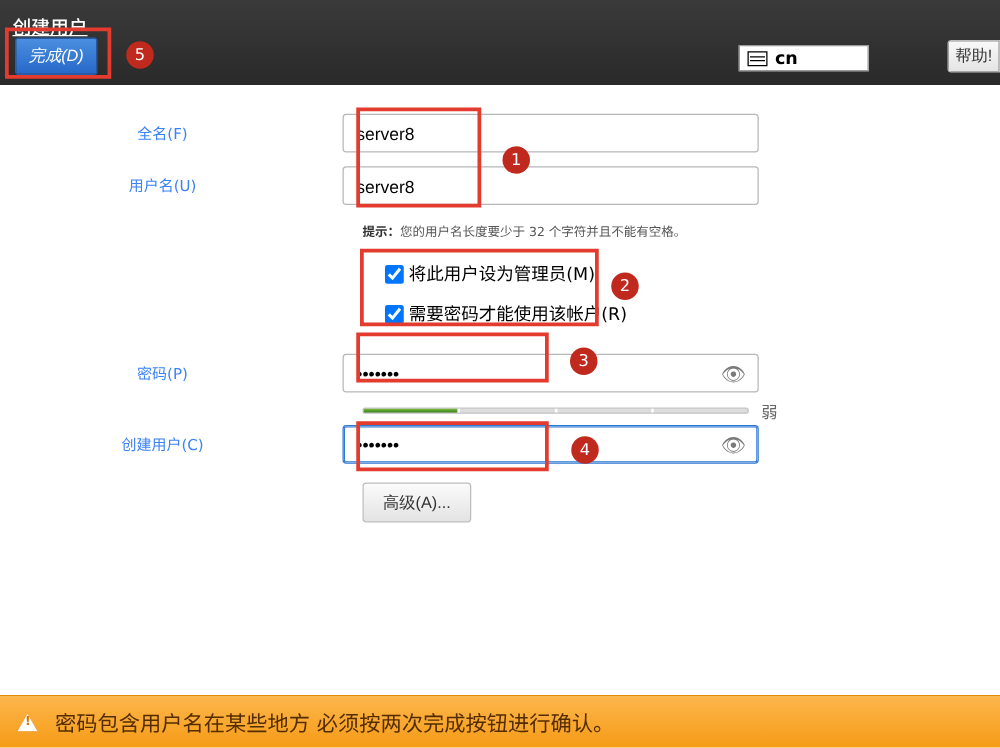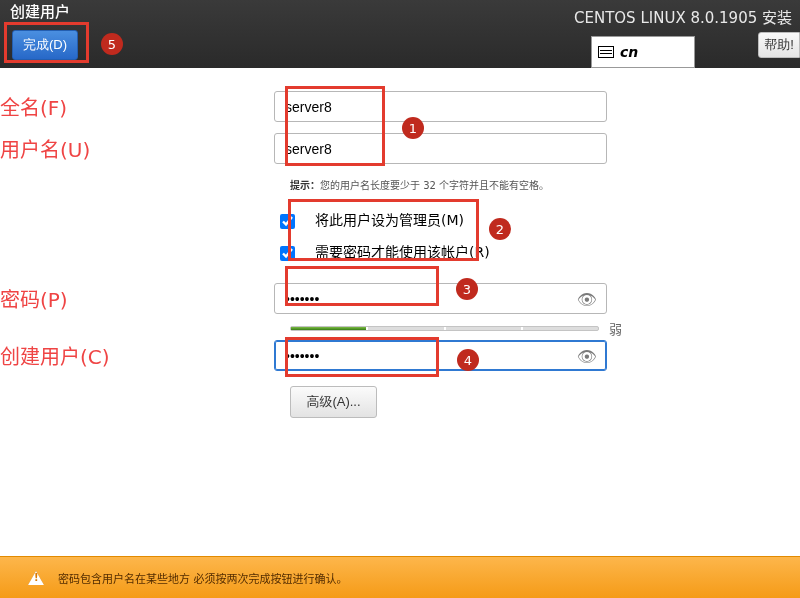--- a/index.html
+++ b/index.html
@@ -1,54 +1,53 @@
 <!DOCTYPE html>
 <html><head>
 <meta charset="utf-8">
 <style>
   * { box-sizing: border-box; margin: 0; padding: 0; }
   html, body { width: 800px; height: 598px; font-family: "DejaVu Sans", "Noto Sans CJK SC", sans-serif; font-size: 14px; overflow: hidden; background: #fff; }
   .header { height: 68px; background: #2b2b2b; background: linear-gradient(#3a3a3a,#2a2a2a); color: #fff; position: relative; }
-  .header-title { position: absolute; top: 0; left: 10px; font-size: 15px; font-weight: 500; }
+  .header-title { position: absolute; top: 11px; left: 10px; font-size: 15px; font-weight: 500; text-decoration: underline; }
   .header-subtitle { position: absolute; top: 6px; right: 8px; font-size: 15px; font-weight: 400; color: #e8e8e8; white-space: nowrap; }
-  .done-btn { position: absolute; top: 30px; left: 12px; width: 66px; height: 30px; background: linear-gradient(#4a8fe0,#2768c8); border: 1px solid #235eb0; border-radius: 3px; color: #fff; font-size: 13px; cursor: pointer; }
+  .done-btn { position: absolute; top: 30px; left: 12px; width: 66px; height: 30px; background: linear-gradient(#4a8fe0,#2768c8); border: 1px solid #235eb0; border-radius: 3px; color: #fff; font-size: 13px; cursor: pointer; font-style: italic; }
   .red-box { border: 3px solid #e33b2e; position: absolute; pointer-events: none; }
   .anno { position: absolute; width: 22px; height: 22px; background: #c02a1e; color: #fff; border-radius: 50%; font-size: 13px; display: flex; align-items: center; justify-content: center; pointer-events: none; }
-  .kbd-layout { position: absolute; top: 36px; right: 105px; width: 104px; height: 32px; background: #fff; border: 1px solid #999; display: flex; align-items: center; padding: 0 6px; gap: 6px; font-style: italic; }
+  .kbd-layout { position: absolute; top: 36px; right: 105px; width: 104px; height: 21px; background: #fff; border: 1px solid #999; display: flex; align-items: center; padding: 0 6px; gap: 6px; }
   .kbd-icon { width: 16px; height: 12px; border: 1px solid #000; position: relative; }
   .kbd-icon::before, .kbd-icon::after { content: ""; position: absolute; background: #000; height: 1px; left: 1px; right: 1px; }
   .kbd-icon::before { top: 3px; } .kbd-icon::after { bottom: 3px; }
   .help-btn { position: absolute; top: 32px; right: 0; width: 42px; height: 26px; background: linear-gradient(#f9f9f9,#e4e4e4); border: 1px solid #bcbcbc; border-radius: 3px 0 0 3px; font-size: 13px; color: #333; cursor: pointer; white-space: nowrap; overflow: hidden; }
   .body { position: relative; width: 800px; height: 488px; background: #fff; }
   .form-row { position: absolute; display: flex; align-items: center; }
-  .form-label { width: 274px; text-align: left; padding-right: 14px; color: #ef4444; font-size: 20px; }
+  .form-label { width: 274px; text-align: center; padding-right: 14px; color: #3b82f6; font-size: 12px; }
   .text-input { width: 333px; height: 31px; border: 1px solid #b7b7b7; border-radius: 3px; padding: 0 10px; font-size: 14px; background: #fff; }
   .hint-row { position: absolute; left: 290px; top: 109px; font-size: 10px; color: #555; }
   .hint-label { font-weight: 700; color: #333; }
-  .check-row { position: absolute; left: 280px; display: flex; align-items: flex-end; gap: 20px; }
+  .check-row { position: absolute; left: 308px; display: flex; align-items: center; gap: 4px; }
   .chk { width: 15px; height: 15px; }
   .pw-wrap { position: relative; width: 333px; }
   .eye { position: absolute; right: 10px; top: 50%; transform: translateY(-50%); color: #7a7a7a; font-size: 16px; pointer-events: auto; cursor: pointer; }
   .meter-row { position: absolute; left: 290px; top: 251px; width: 332px; display: flex; align-items: center; gap: 10px; }
   .meter { flex: 1; height: 5px; background: #ddd; border: 1px solid #c4c4c4; border-radius: 2px; display: flex; }
   .meter-seg { flex: 1; border-right: 2px solid #fff; }
   .meter-seg:last-child { border-right: none; }
   .meter-fill { background: linear-gradient(#7dbb44,#367d16); }
   .meter-label { color: #666; font-size: 13px; }
   .adv-btn { position: absolute; left: 290px; top: 318px; width: 87px; height: 32px; background: linear-gradient(#fbfbfb,#e3e3e3); border: 1px solid #bcbcbc; border-radius: 3px; font-size: 13px; color: #333; cursor: pointer; }
-  .footer { position: absolute; left: 0; bottom: 0; width: 800px; height: 42px; background: linear-gradient(#fdb64b,#f59b17); display: flex; align-items: center; padding: 0 28px; color: #532c00; font-size: 11px; border-top: 1px solid #e28a00; }
+  .footer { position: absolute; left: 0; bottom: 0; width: 800px; height: 42px; background: linear-gradient(#fdb64b,#f59b17); display: flex; align-items: center; padding: 0 14px; color: #532c00; font-size: 17px; border-top: 1px solid #e28a00; }
   .warn-icon { width: 0; height: 0; border-left: 8px solid transparent; border-right: 8px solid transparent; border-bottom: 14px solid #fff; position: relative; margin-right: 14px; filter: drop-shadow(0 0 0 #b86400); }
   .warn-icon::after { content: "!"; position: absolute; left: -2px; top: 1px; font-size: 10px; color: #d97700; font-weight: 700; }
 </style>
 </head>
 <body>
 
 <div class="header">
   <div class="header-title">创建用户</div>
-  <div class="header-subtitle">CENTOS LINUX 8.0.1905 安装</div>
   <button class="done-btn">完成(D)</button>
   <div class="kbd-layout">
     <span class="kbd-icon"></span>
     <span style="color:#000;font-weight:700;">cn</span>
   </div>
   <button class="help-btn">帮助!</button>
   <div class="red-box" style="left:4px; top:22px; width:85px; height:41px;"></div>
   <div class="anno" style="left:101px; top:33px;">5</div>
 </div>
 

